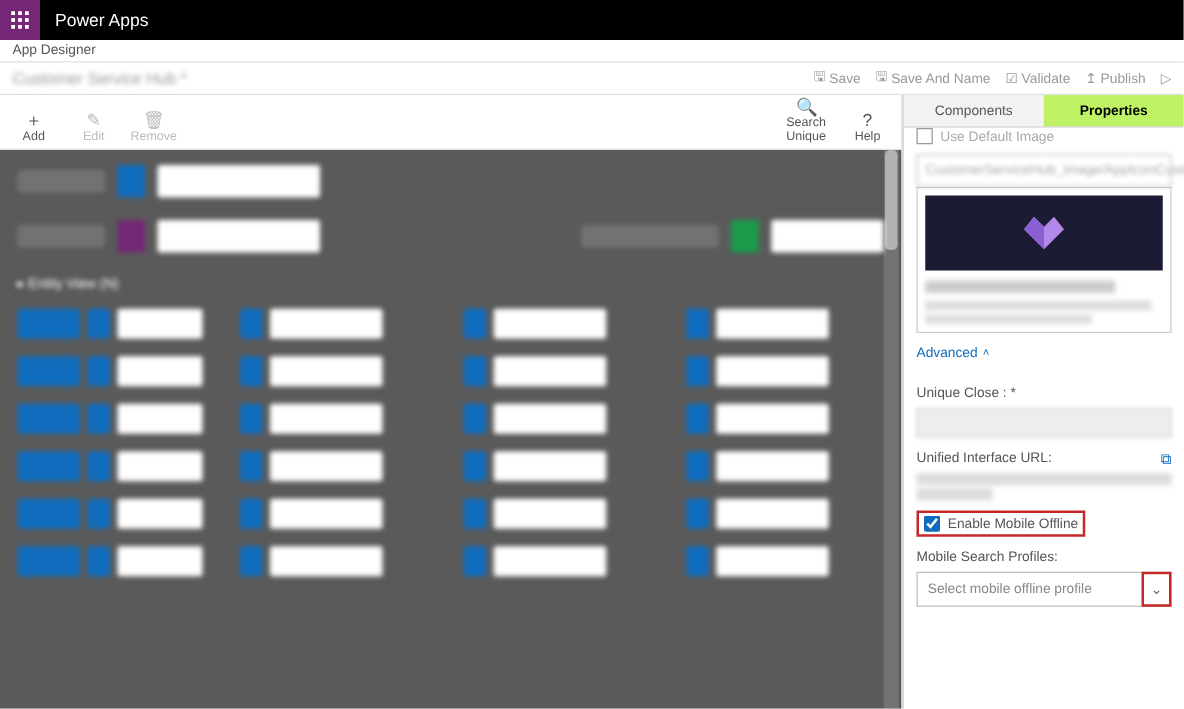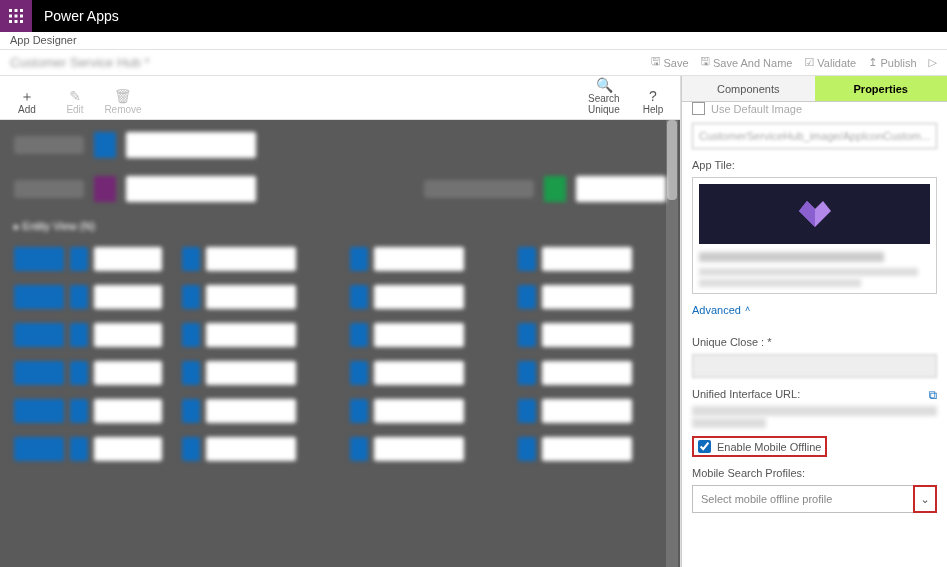--- a/index.html
+++ b/index.html
@@ -33,21 +33,21 @@
 .pill-wh.wide { width: 130px; }
 .hdr { color: #fff; font-size: 11px; filter: blur(2px); margin: 10px 0 14px; }
 .grid { display: grid; grid-template-columns: repeat(4, 1fr); gap: 14px 20px; }
 .cell { display: flex; gap: 6px; align-items: center; }
 .cell .a { width: 50px; height: 24px; background: #0f6cbd; filter: blur(2px); border-radius:2px; }
 .cell .b { width: 18px; height: 24px; background: #0f6cbd; filter: blur(2px); border-radius:2px; }
 .cell .c { width: 68px; height: 24px; background: #fff; filter: blur(2px); border-radius:2px; }
 .scrolly { position: absolute; right: 2px; top: 0; bottom: 0; width: 12px; background: rgba(255,255,255,.15); }
 .scrolly .thumb { position: absolute; left: 1px; right: 1px; top: 0; height: 80px; background: rgba(255,255,255,.45); border-radius: 4px; }
 
-.right { width: 266px; display: flex; flex-direction: column; border-left: 1px solid #ccc; }
+.right { width: 225px; display: flex; flex-direction: column; border-left: 1px solid #ccc; }
 .tabs { display: flex; height: 26px; border-bottom: 1px solid #ccc; }
 .tab { flex: 1; font-size: 11px; display: flex; align-items: center; justify-content: center; cursor: pointer; background: #f3f3f3; color: #555; }
 .tab.active { background: #bef264; color: #000; font-weight: 600; border-top: 0; }
 
 .panel { flex: 1; overflow-y: auto; padding: 6px 10px 12px; font-size: 11px; color: #555; }
 .panel .chk-row { display: flex; align-items: center; gap: 6px; margin: 4px 0 8px; color: #aaa; }
 .panel .chk-row.cut { margin-top: -6px; align-items: center; }
 .panel .select { height: 26px; border: 1px solid #bfbfbf; display: flex; align-items: center; justify-content: space-between; padding: 0 6px; color: #aaa; filter: blur(1.5px); }
 .panel .label { margin: 10px 0 6px; color: #555; }
 .tile { border: 1px solid #ccc; padding: 6px; }
@@ -285,21 +285,20 @@
     <div class="panel">
       <div class="chk-row cut">
         <span class="cb"></span>
         <span>Use Default Image</span>
       </div>
       <div class="select">
         <span>CustomerServiceHub_image/AppIconCustom...</span>
 
       </div>
 
-      <div class="label">App Tile:</div>
       <div class="tile">
         <div class="img">
           <svg viewBox="0 0 44 34">
             <polygon points="22,30 6,14 14,4 22,12 30,4 38,14" fill="#b388eb"></polygon>
             <polygon points="22,30 6,14 14,4 22,12" fill="#8a5fd0"></polygon>
           </svg>
         </div>
         <div class="t1"></div>
         <div class="t2"></div>
         <div class="t3"></div>

